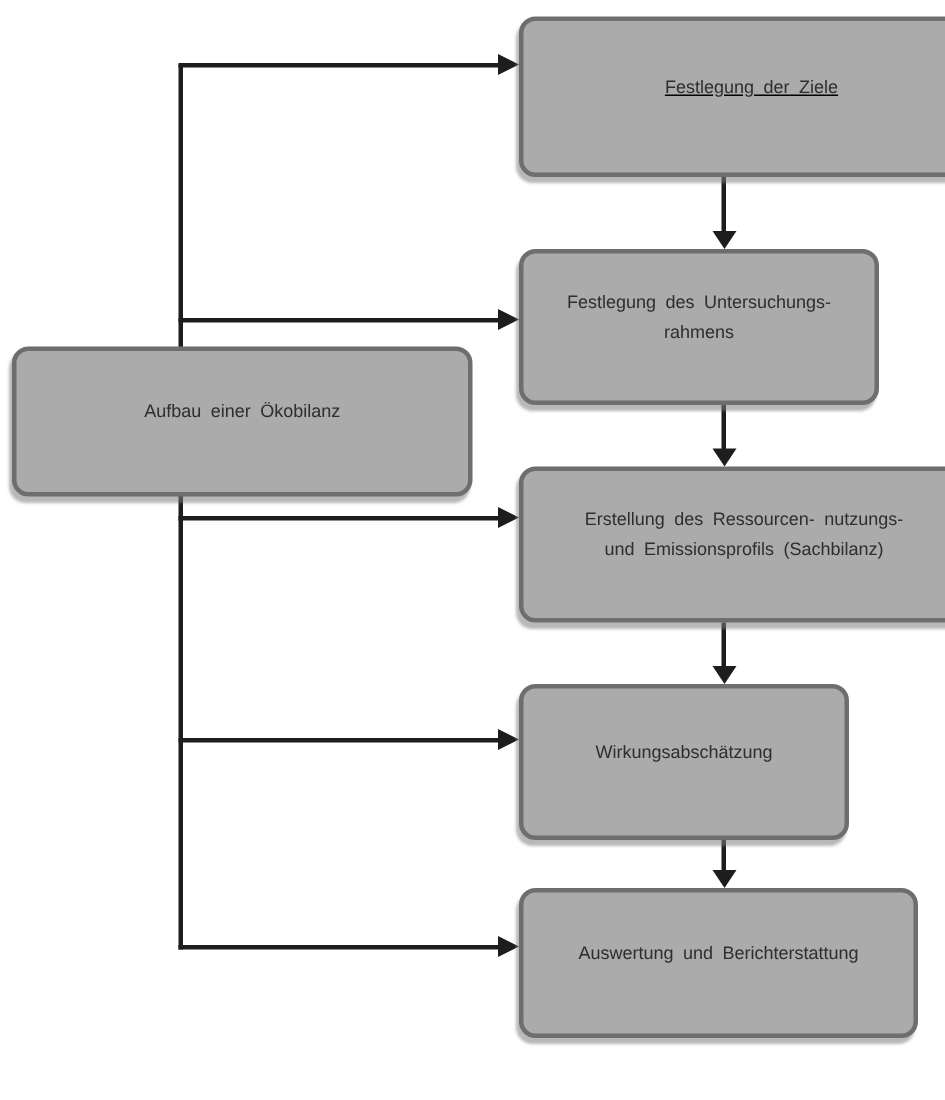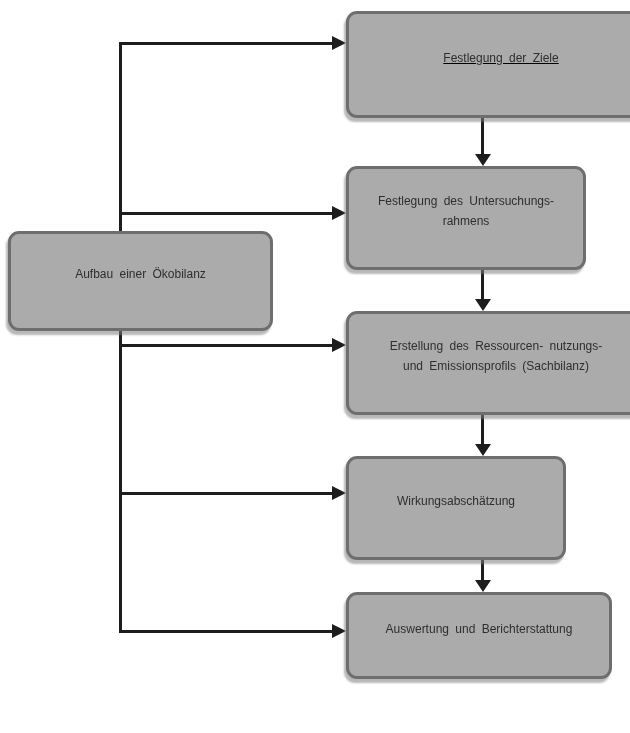--- a/index.html
+++ b/index.html
@@ -35,26 +35,26 @@
   }
   .node .label {
     font-size: 12px;
     line-height: 20px;
     color: var(--text-color);
     word-spacing: 3px;
     padding: 0 12px 14px 12px;
     max-width: 252px;
   }
 
-  .node-source { left: 8px;   top: 231px; width: 265px; height: 100px; justify-content: center; }
+  .node-source { left: 8px;   top: 231px; width: 307px; height: 100px; justify-content: center; }
   .node-step1  { left: 346px; top: 11px;  width: 310px; height: 107px; text-decoration: underline; }
   .node-step2  { left: 346px; top: 166px; width: 240px; height: 104px; }
   .node-step3  { left: 346px; top: 311px; width: 300px; height: 104px; }
   .node-step4  { left: 346px; top: 456px; width: 220px; height: 104px; }
-  .node-step5  { left: 346px; top: 592px; width: 266px; height: 87px; align-items: center; }
+  .node-step5  { left: 346px; top: 592px; width: 266px; height: 100px; align-items: center; }
 
   .line { position: absolute; background: var(--arrow-color); z-index: 1; }
 
   
   .trunk { left: 119px; top: 43px; width: 3px; height: 590px; }
 
   
   .hline { left: 119px; width: 214px; height: 3px; }
   .hline-1 { top: 42px;  }
   .hline-2 { top: 212px; }

